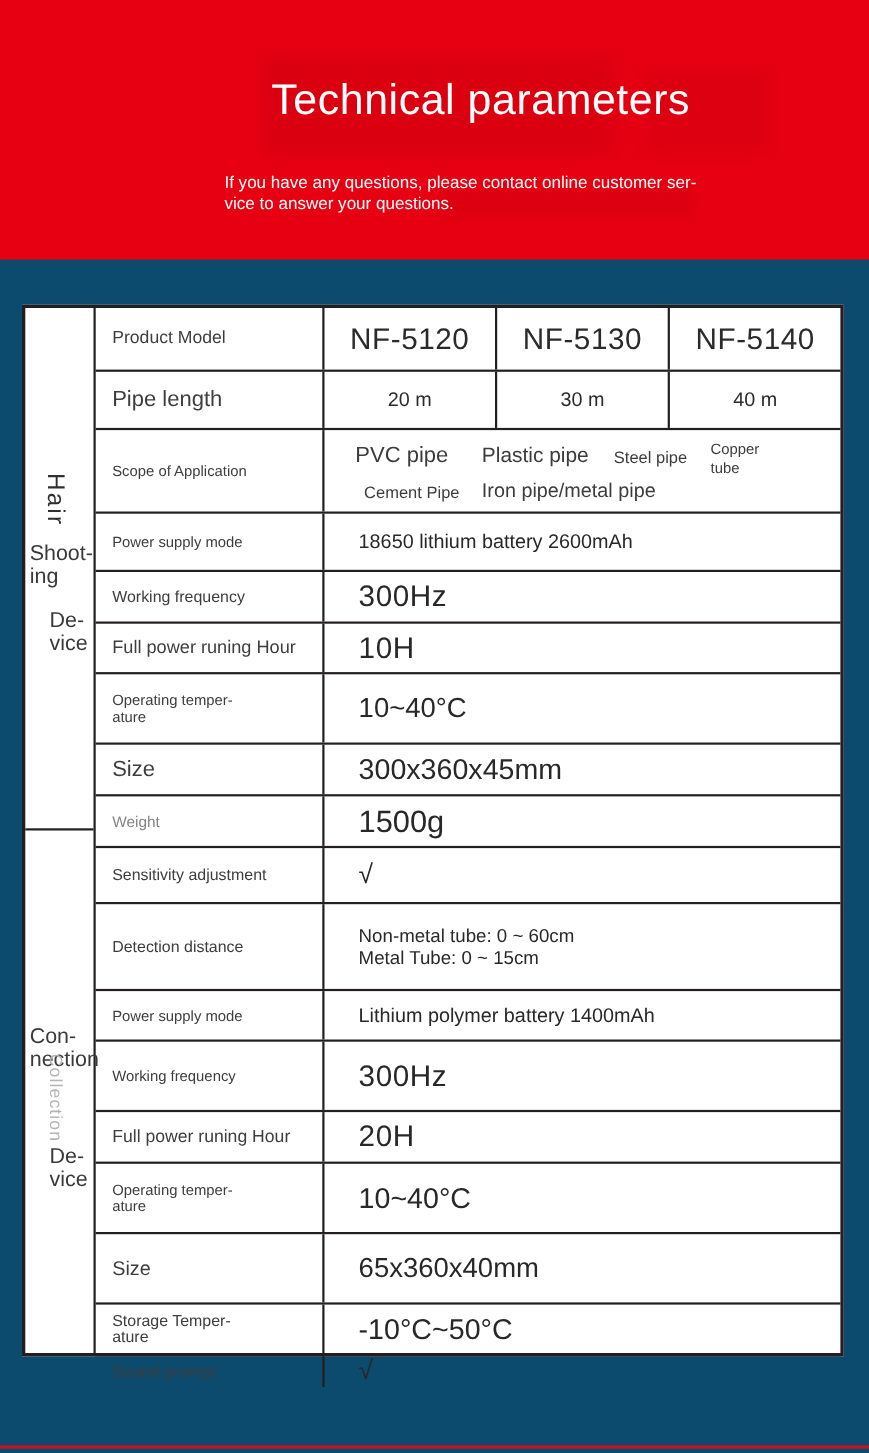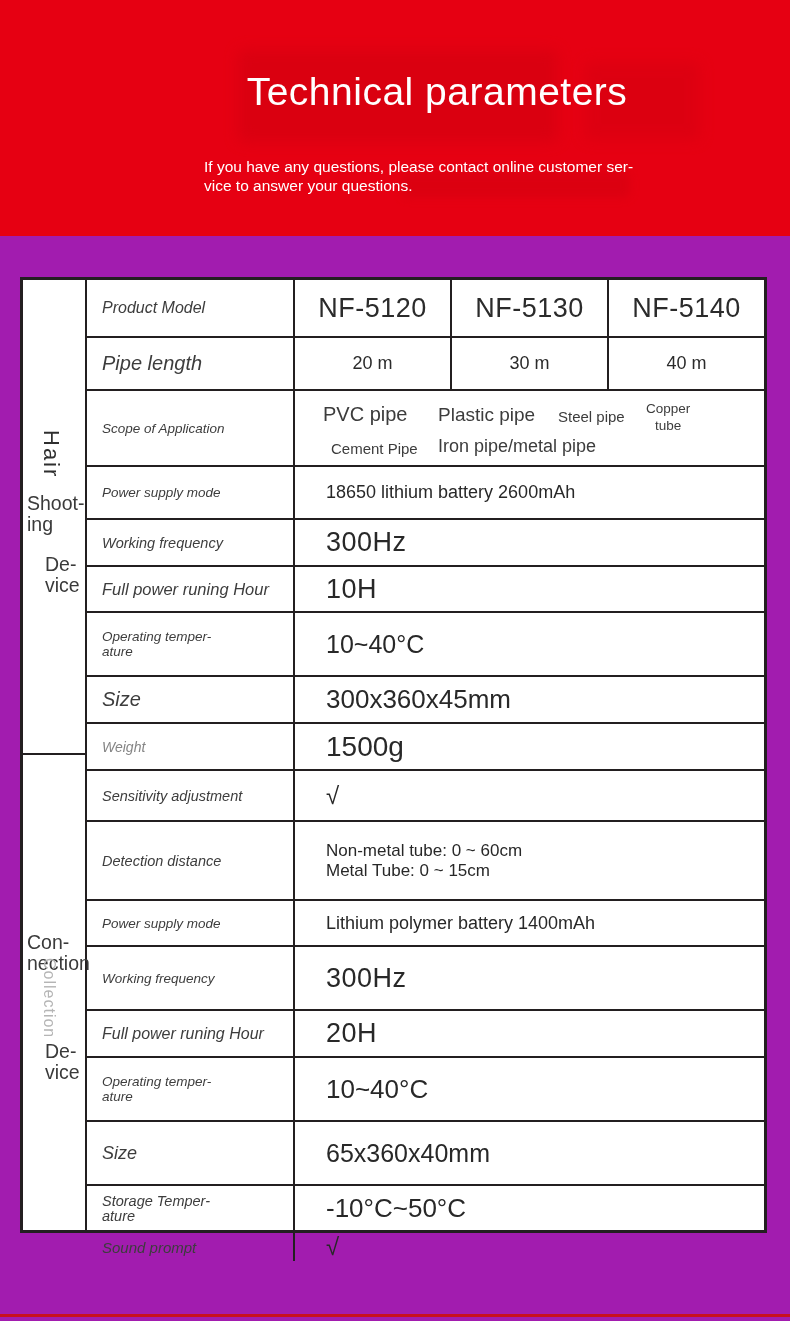--- a/index.html
+++ b/index.html
@@ -1,18 +1,18 @@
 <!DOCTYPE html>
 <html><head>
 <meta charset="utf-8">
 <style>
   * { margin:0; padding:0; box-sizing:border-box; }
   html,body { background:#fff; }
   .page {
-    position:relative; width:790px; height:1321px; background:#a21caf;
+    position:relative; width:790px; height:1321px; background:#0c4a6e;
     font-family:"Liberation Sans", sans-serif; overflow:hidden;
   }
 
   
   .hero { position:absolute; left:0; top:0; width:790px; height:236px; background:#e60012; overflow:hidden; }
   .wm { position:absolute; background:#d40010; filter:blur(7px); opacity:.65; border-radius:6px; }
   .wm-a { left:238px; top:50px; width:320px; height:92px; }
   .wm-b { left:585px; top:62px; width:115px; height:78px; opacity:.5; }
   .wm-c { left:402px; top:172px; width:228px; height:26px; filter:blur(4px); opacity:.55; }
   .hero-title {
@@ -42,35 +42,35 @@
   .g2-a { top:177px; left:4px; }
   .g2-b { top:286px; left:22px; }
 
   .rows { flex:1; display:flex; flex-direction:column; }
   .row { display:flex; border-bottom:2px solid #231f20; flex:none; }
   .row:last-child { border-bottom:none; flex:1; }
   .r58{height:58px}.r53{height:53px}.r76{height:76px}.r47{height:47px}
   .r46{height:46px}.r48{height:64px}.r51{height:51px}.r79{height:79px}
   .label-cell {
     width:208px; flex:none; border-right:2px solid #231f20; padding-left:15px;
-    display:flex; flex-direction:column; justify-content:center; font-size:14px; color:#3d3d3d;font-style:italic;
+    display:flex; flex-direction:column; justify-content:center; font-size:14px; color:#3d3d3d;
   }
   .value-cell { flex:1; display:flex; align-items:center; padding-left:31px; color:#282828; }
   .model-cell {
     flex:1; display:flex; align-items:center; justify-content:center;
     border-right:2px solid #231f20; color:#2b2b2b;
   }
   .model-cell:last-child { border-right:none; }
   .fs13{font-size:13.5px}.fs14{font-size:14.5px}.fs15{font-size:15px}.fs16{font-size:16px}
   .fs16b{font-size:16.5px}.fs17{font-size:14px}.fs18{font-size:18px}.fs20{font-size:20px}
   .v18{font-size:18px}.v24{font-size:24px}.v25{font-size:25px}.v26{font-size:26px}
   .v27{font-size:27px;letter-spacing:.5px}.v28{font-size:28px}
   .gray { color:#858585; }
   .pre { white-space:pre-line; line-height:15px; }
-  .scope-cell { position:relative; flex:1; color:#3c3c3c;text-align:center; }
+  .scope-cell { position:relative; flex:1; color:#3c3c3c; }
   .scope-item { position:absolute; }
   .si1 { left:28px; top:12px; font-size:20px; }
   .si2 { left:143px; top:13px; font-size:19px; }
   .si3 { left:263px; top:17px; font-size:15px; }
   .si4 { left:351px; top:10px; font-size:13.5px; line-height:16.5px; }
   .si5 { left:36px; top:49px; font-size:15px; }
   .si6 { left:143px; top:45px; font-size:18px; }
   .detect-cell { flex:1; display:flex; flex-direction:column; justify-content:center; padding-left:31px; font-size:17px; color:#282828; }
 
   .bottom-line { position:absolute; left:0; top:1314px; width:790px; height:3px; }

